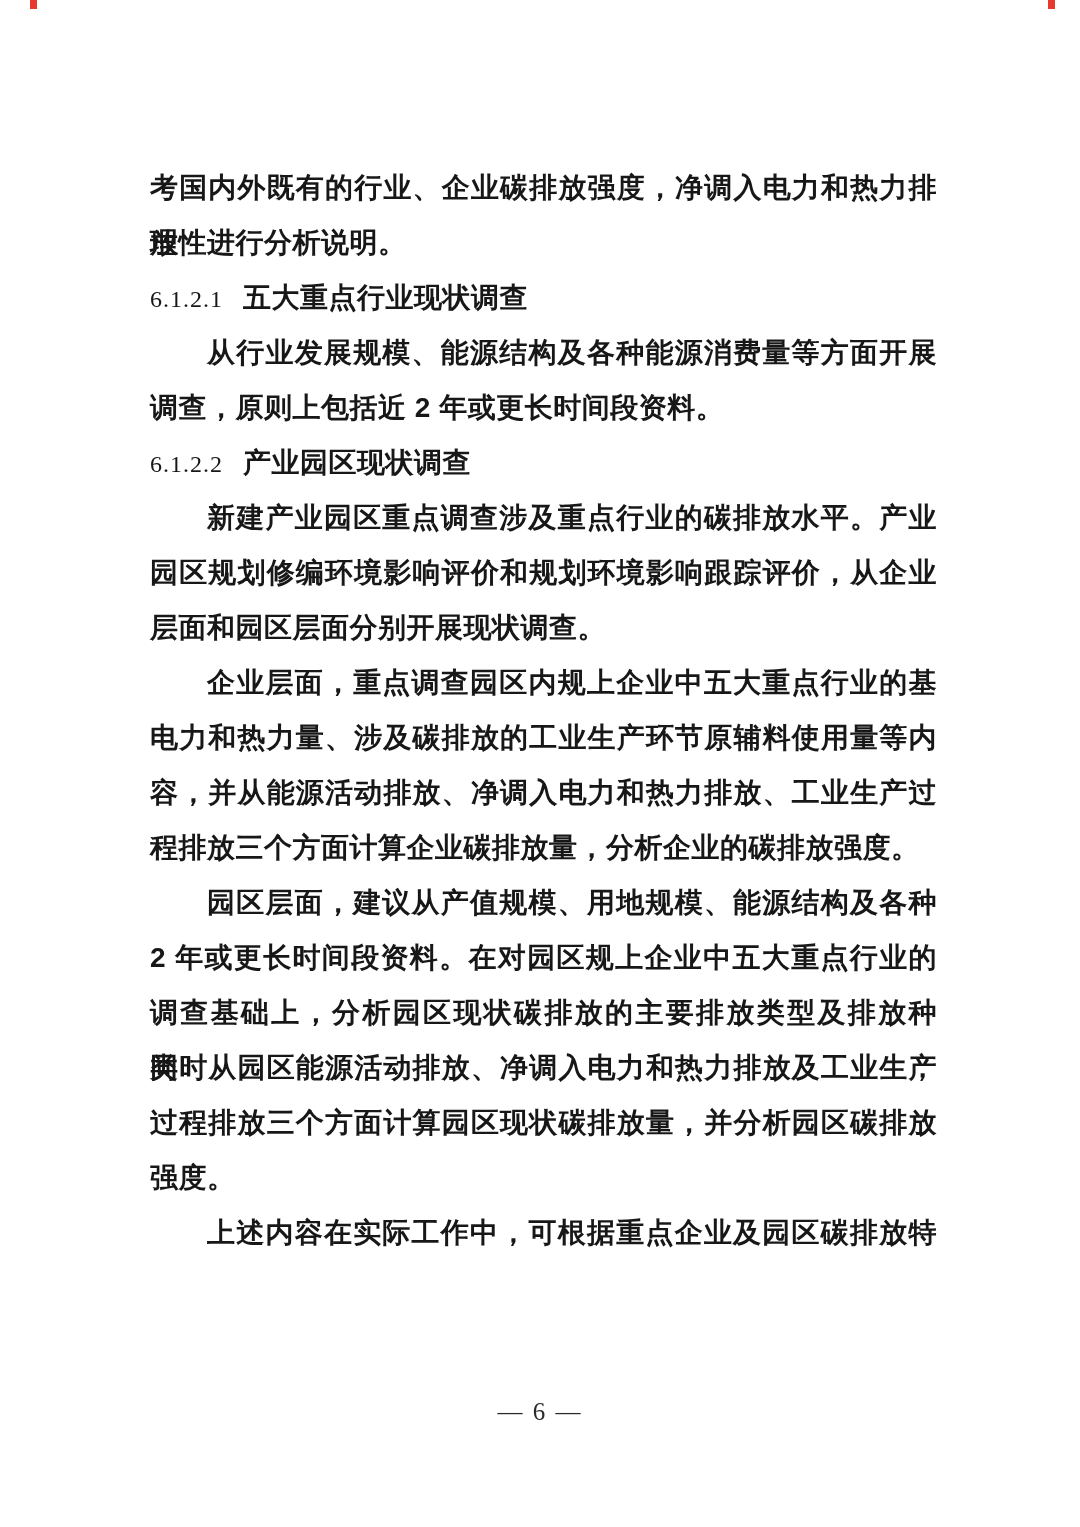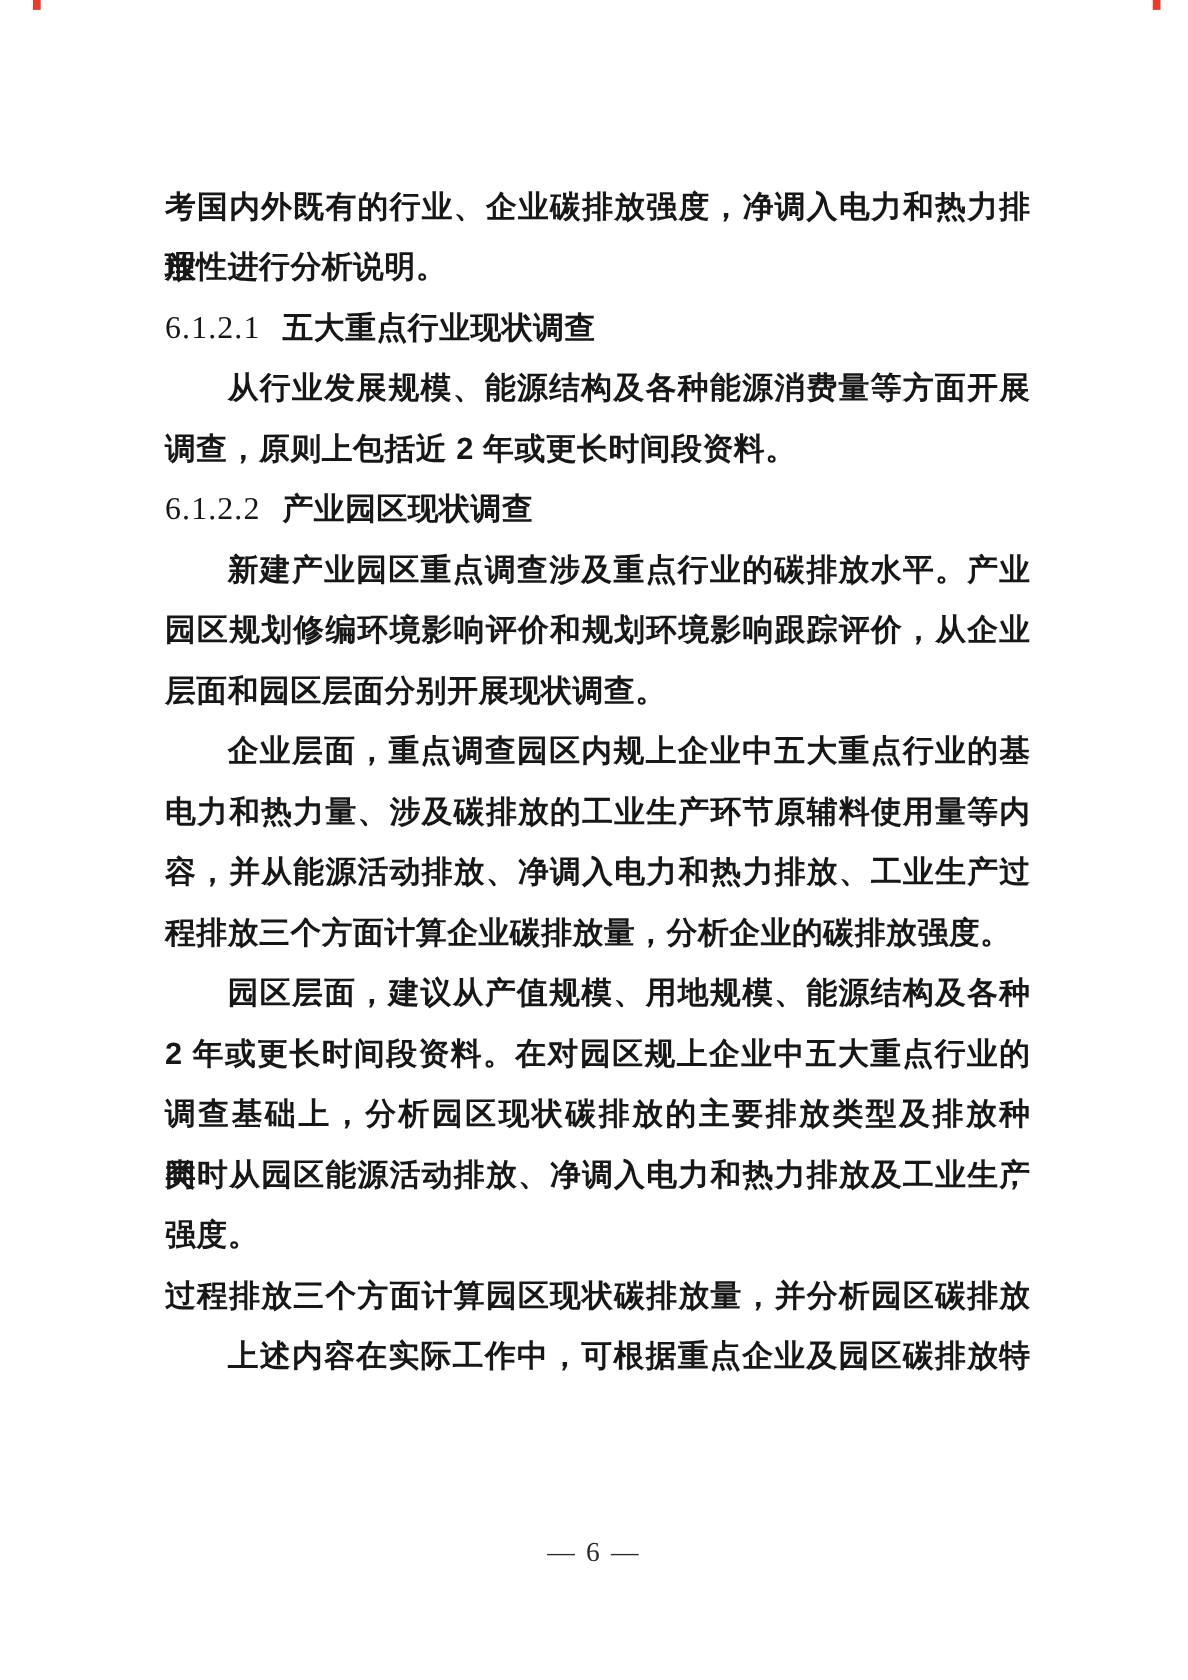--- a/index.html
+++ b/index.html
@@ -43,21 +43,21 @@
     white-space: normal;
     text-align: justify;
     text-align-last: justify;
     text-justify: inter-character;
   }
   .ln.indent { padding-left: 57px; }
   .ln.left { text-align: left; }
   .ln.heading .hnum {
     font-family: "Liberation Serif", serif;
     font-weight: 400;
-    font-size: 29px;
+    font-size: 24px;
     margin-right: 20px;
     letter-spacing: 1px;
   }
   .ln.heading .htitle {
     font-weight: 700;
   }
   .footer {
     position: absolute;
     top: 1396px;
     left: 0;
@@ -94,20 +94,20 @@
     <div class="ln just">园区规划修编环境影响评价和规划环境影响跟踪评价，从企业</div>
     <div class="ln left">层面和园区层面分别开展现状调查。</div>
     <div class="ln just indent">企业层面，重点调查园区内规上企业中五大重点行业的基</div>
     <div class="ln just">电力和热力量、涉及碳排放的工业生产环节原辅料使用量等内</div>
     <div class="ln just">容，并从能源活动排放、净调入电力和热力排放、工业生产过</div>
     <div class="ln left">程排放三个方面计算企业碳排放量，分析企业的碳排放强度。</div>
     <div class="ln just indent">园区层面，建议从产值规模、用地规模、能源结构及各种</div>
     <div class="ln just">2 年或更长时间段资料。在对园区规上企业中五大重点行业的</div>
     <div class="ln just">调查基础上，分析园区现状碳排放的主要排放类型及排放种类，</div>
     <div class="ln just">同时从园区能源活动排放、净调入电力和热力排放及工业生产</div>
+    <div class="ln just">过程排放三个方面计算园区现状碳排放量，并分析园区碳排放</div>
     <div class="ln left">强度。</div>
-    <div class="ln just">过程排放三个方面计算园区现状碳排放量，并分析园区碳排放</div>
     <div class="ln just indent">上述内容在实际工作中，可根据重点企业及园区碳排放特</div>
   </div>
 
   <div class="footer">— 6 —</div>
 
 </div>
 
 </body></html>

